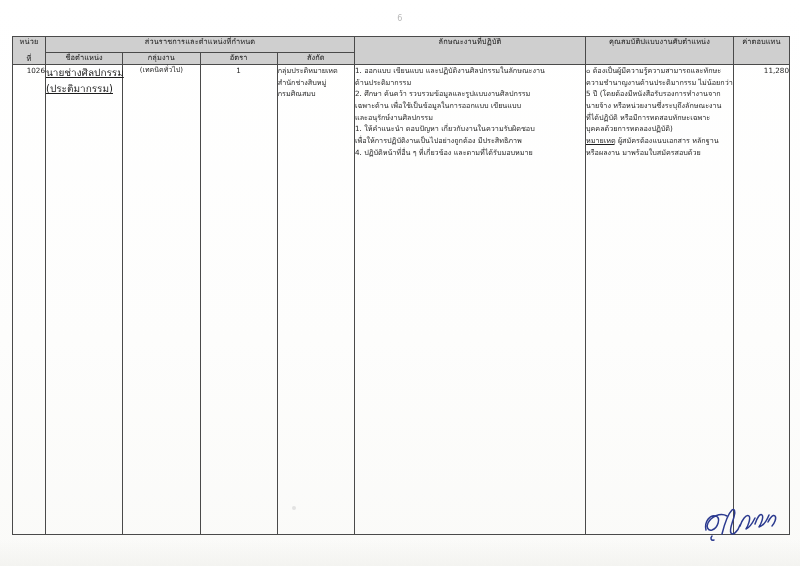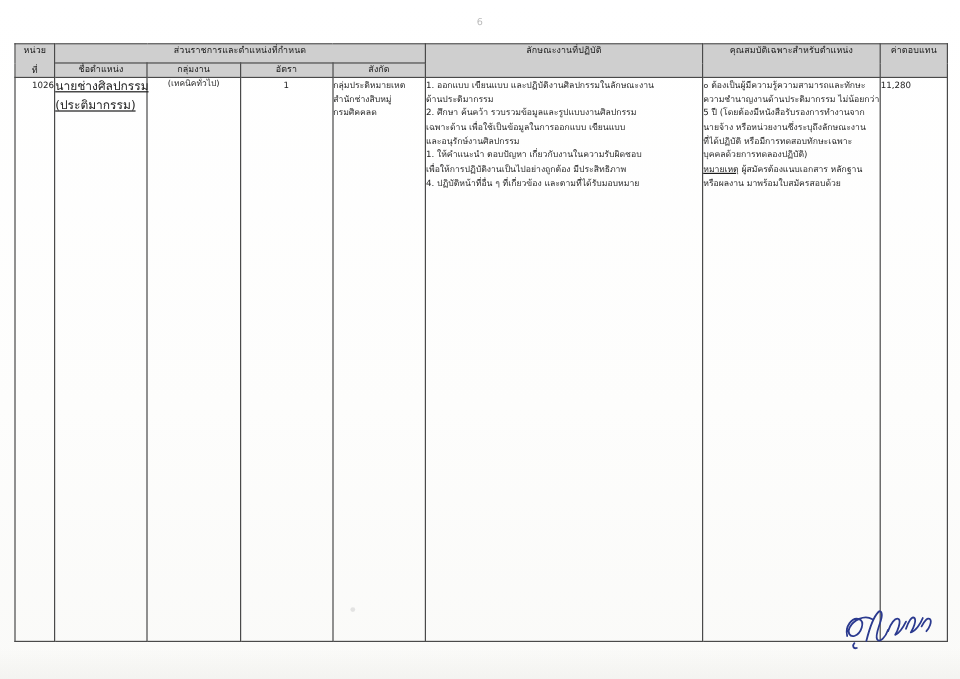--- a/index.html
+++ b/index.html
@@ -76,21 +76,21 @@
   .col-qual   { width: 147px; }
   .col-pay    { width: 55px; }
 
   tbody td {
     padding: 4px 4px 4px 4px;
     line-height: 1.62;
   }
   td.c-unit   { text-align: right; font-size: 7.2px; padding-top: 5px; }
   td.c-count  { text-align: center; font-size: 7.2px; padding-top: 5px; }
   td.c-group  { text-align: center; font-size: 7px; padding-top: 5px; }
-  td.c-pay    { text-align: left; font-size: 7.2px; padding-top: 5px; }
+  td.c-pay    { text-align: right; font-size: 7.2px; padding-top: 5px; }
   td.c-name   { font-size: 10px; text-decoration: underline; }
   td.c-affil  { font-size: 7.2px; padding-left: 6px; }
   td.c-duties { font-size: 7.2px; padding-left: 5px; }
   td.c-qual   { font-size: 7.2px; padding-left: 5px; }
 
   .line { display: block; white-space: nowrap; }
   .underline-note { text-decoration: underline; }
 
   .body-row { height: 470px; }
 
@@ -133,21 +133,21 @@
   <div class="table-wrap">
     <table class="doc">
       <thead>
         <tr>
           <th class="hdr-unit" rowspan="2">
             <span class="l1">หน่วย</span>
             <span class="l2">ที่</span>
           </th>
           <th class="hdr-span" colspan="4">ส่วนราชการและตำแหน่งที่กำหนด</th>
           <th rowspan="2" class="col-duties">ลักษณะงานที่ปฏิบัติ</th>
-          <th rowspan="2" class="col-qual">คุณสมบัติเฉพาะสำหรับตำแหน่ง</th>
+          <th rowspan="2" class="col-qual">คุณสมบัติปแบบงานศับตำแหน่ง</th>
           <th rowspan="2" class="col-pay">ค่าตอบแทน</th>
         </tr>
         <tr>
           <th class="col-name">ชื่อตำแหน่ง</th>
           <th class="col-group">กลุ่มงาน</th>
           <th class="col-count">อัตรา</th>
           <th class="col-affil">สังกัด</th>
         </tr>
       </thead>
       <tbody>
@@ -155,21 +155,21 @@
           <td class="c-unit">1026</td>
           <td class="c-name">
             <span class="line">นายช่างศิลปกรรม</span>
             <span class="line">(ประติมากรรม)</span>
           </td>
           <td class="c-group">(เทคนิคทั่วไป)</td>
           <td class="c-count">1</td>
           <td class="c-affil">
             <span class="line">กลุ่มประติหมายเหต</span>
             <span class="line">สำนักช่างสิบหมู่</span>
-            <span class="line">กรมศิคคลด</span>
+            <span class="line">กรมศิณสมบ</span>
           </td>
           <td class="c-duties">
             <span class="line">1. ออกแบบ เขียนแบบ และปฏิบัติงานศิลปกรรมในลักษณะงาน</span>
             <span class="line">ด้านประติมากรรม</span>
             <span class="line">2. ศึกษา ค้นคว้า รวบรวมข้อมูลและรูปแบบงานศิลปกรรม</span>
             <span class="line">เฉพาะด้าน เพื่อใช้เป็นข้อมูลในการออกแบบ เขียนแบบ</span>
             <span class="line">และอนุรักษ์งานศิลปกรรม</span>
             <span class="line">1. ให้คำแนะนำ ตอบปัญหา เกี่ยวกับงานในความรับผิดชอบ</span>
             <span class="line">เพื่อให้การปฏิบัติงานเป็นไปอย่างถูกต้อง มีประสิทธิภาพ</span>
             <span class="line">4. ปฏิบัติหน้าที่อื่น ๆ ที่เกี่ยวข้อง และตามที่ได้รับมอบหมาย</span>

